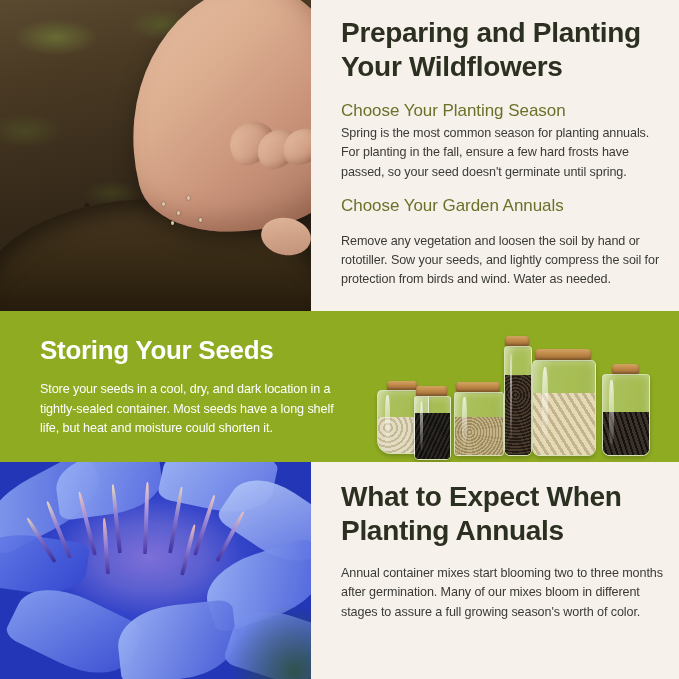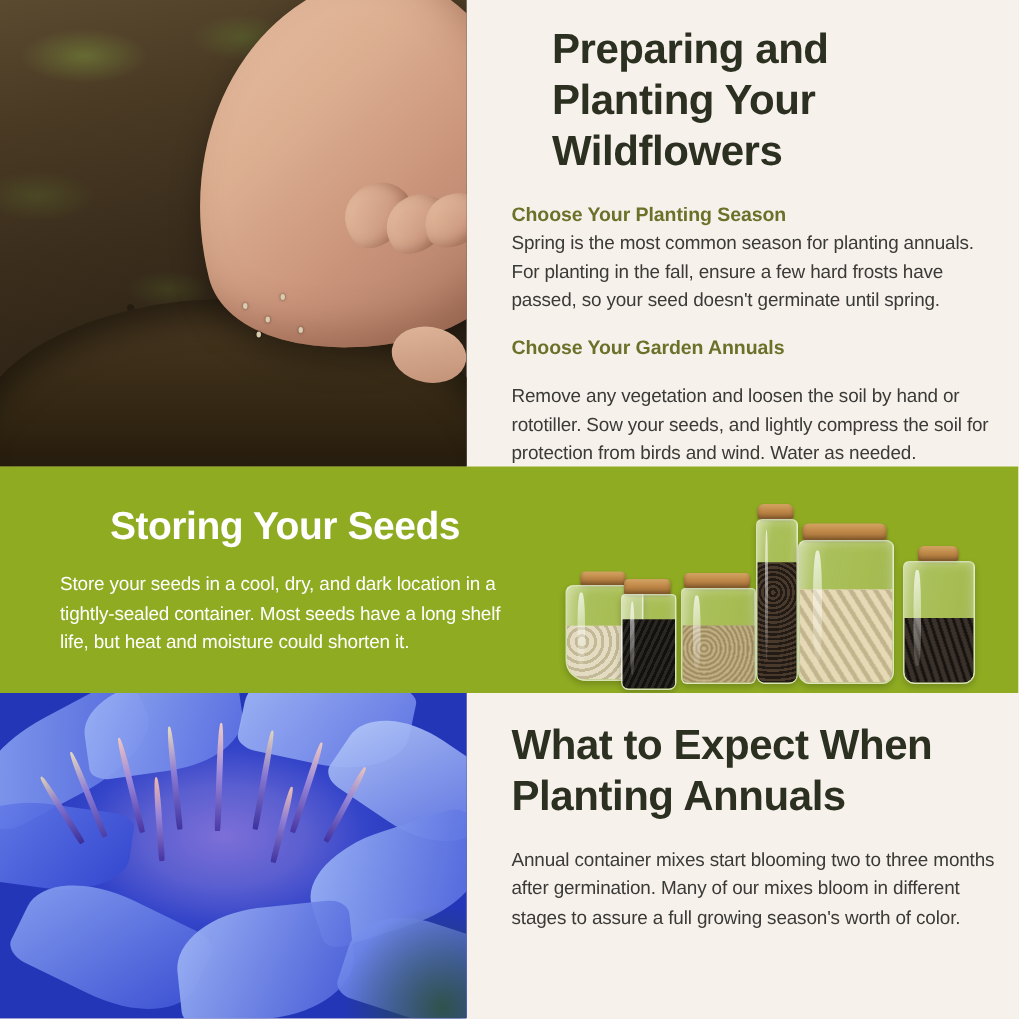--- a/index.html
+++ b/index.html
@@ -80,48 +80,47 @@
 
   
   h1.title {
     margin: 0;
     color: #2B3020;
     font-size: 28px;
     line-height: 1.22;
     font-weight: bold;
     letter-spacing: -0.3px;
   }
-  .sec1-text h1.title { padding-top: 16px; margin-left: 27px; }
+  .sec1-text h1.title { padding-top: 16px; }
 
   h2.subtitle {
     margin: 0 0 1px 0;
     color: #6B7129;
-    font-size: 13px;
-    font-weight: bold;
+    font-size: 17px;
+    font-weight: normal;
     line-height: 1.35;
     letter-spacing: -0.05px;
   }
   p.body {
     margin: 0;
     color: #3A3A36;
     font-size: 12.6px;
     line-height: 1.52;
     letter-spacing: -0.1px;
   }
   .blockgap { height: 13px; }
   .titlegap { height: 16px; }
 
   h1.title-light {
     margin: 0;
     color: #FFFFFF;
     font-size: 26px;
     font-weight: bold;
     line-height: 1.2;
     letter-spacing: -0.3px;
-    text-align: center;
   }
   p.body-light {
     margin: 14px 0 0 0;
     color: #FFFFFF;
     font-size: 12.6px;
     line-height: 1.55;
     letter-spacing: -0.1px;
   }
 
   

